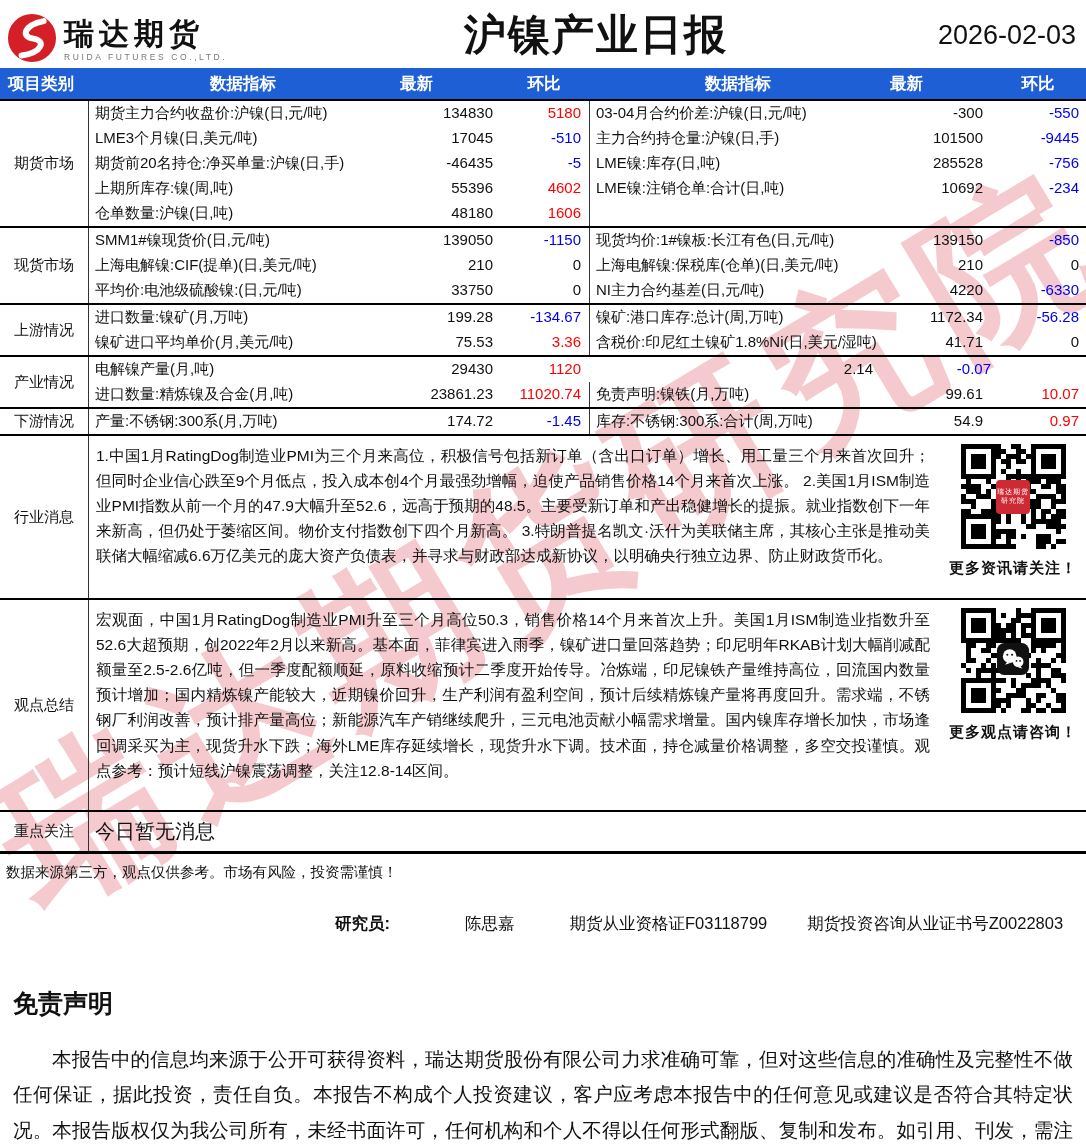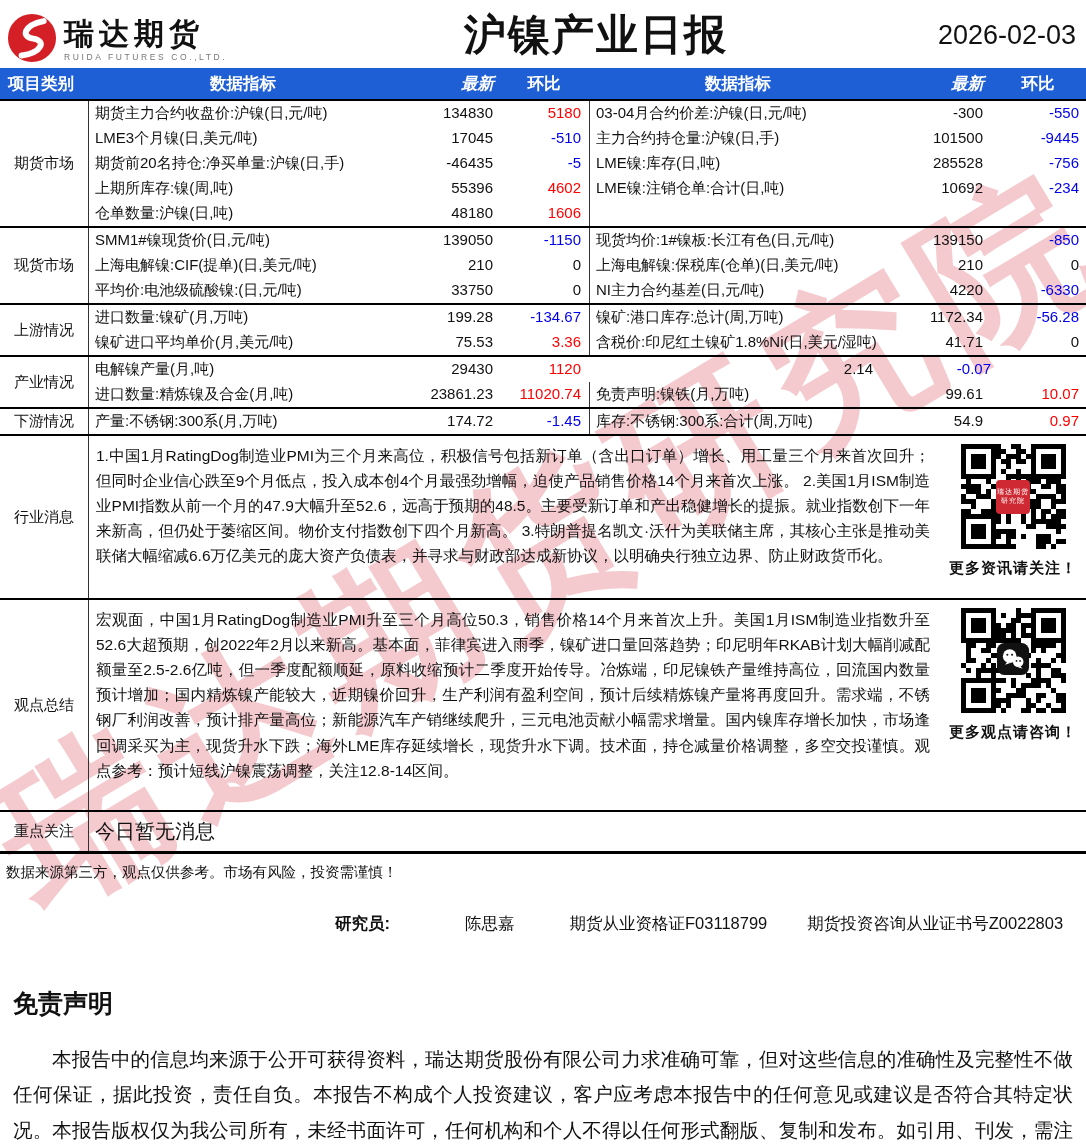--- a/index.html
+++ b/index.html
@@ -13,21 +13,21 @@
   .logo-cn{font-size:30px;font-weight:bold;letter-spacing:5px;color:#111;line-height:1.05;}
   .logo-en{font-size:8.5px;color:#777;letter-spacing:2.6px;margin-top:2px;}
   .rep-title{flex:1;text-align:center;font-size:42px;font-weight:900;letter-spacing:2px;line-height:58px;}
   .rep-date{width:170px;flex:0 0 170px;text-align:right;font-size:27px;line-height:58px;padding-right:4px;}
   
   .rep-table{width:1086px;border-bottom:0;}
   .thead{display:grid;grid-template-columns:88px 310px 110px 80px 300px 110px 88px;background:#1e5fd6;color:#fff;font-weight:bold;font-size:16.5px;height:31px;align-items:center;border-bottom:2px solid #000;}
   .thead .h{padding:0 2px;}
   .h-cat{text-align:left;padding-left:8px !important;}
   .h-ind{text-align:center;}
-  .h-val{text-align:right;padding-right:14px !important;font-style:italic;}
+  .h-val{padding-right:14px !important;}
   .h-chg{text-align:center;padding-right:10px !important;}
   .t-section{display:flex;border-bottom:2.5px solid #000;}
   .t-cat{flex:0 0 88px;display:flex;align-items:center;justify-content:center;font-size:15px;border-right:1.5px solid #333;}
   .t-rows{flex:1;}
   .t-row{display:grid;grid-template-columns:310px 110px 80px 300px 110px 88px;min-height:25px;}
   .t-cell{display:flex;align-items:center;font-size:15px;line-height:1.25;}
   .t-cell.lbl{justify-content:flex-start;text-align:left;padding:1px 2px 1px 6px;}
   .t-cell.val{justify-content:flex-end;text-align:right;padding-right:16px;}
   .t-cell.chg{justify-content:flex-end;text-align:right;padding-right:8px;}
   .t-cell.mid{border-left:1.5px solid #333;}

